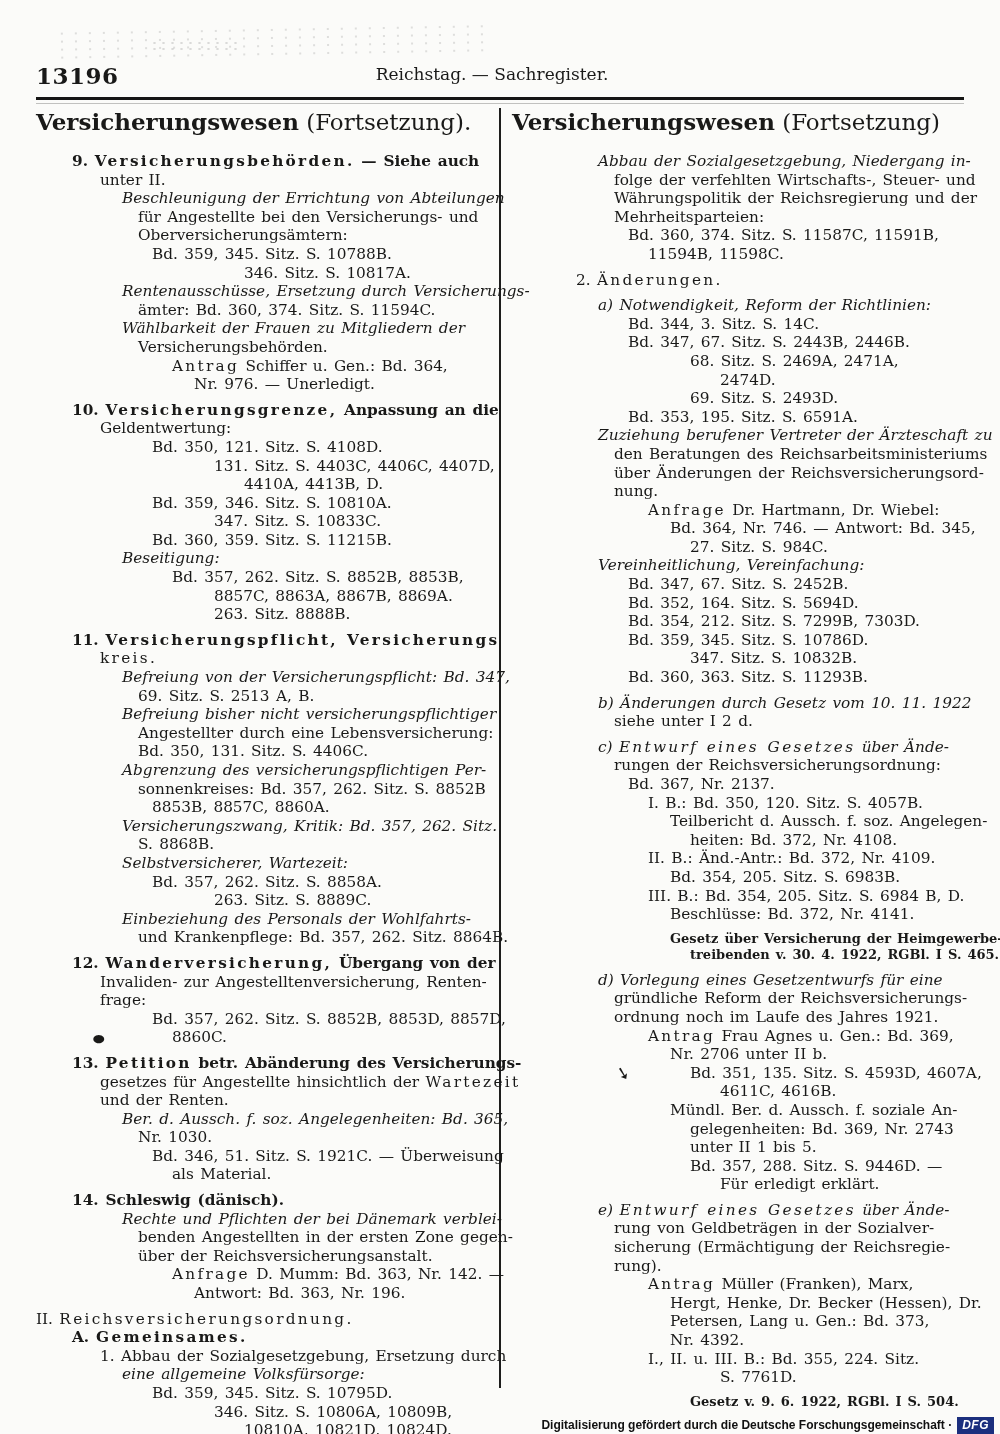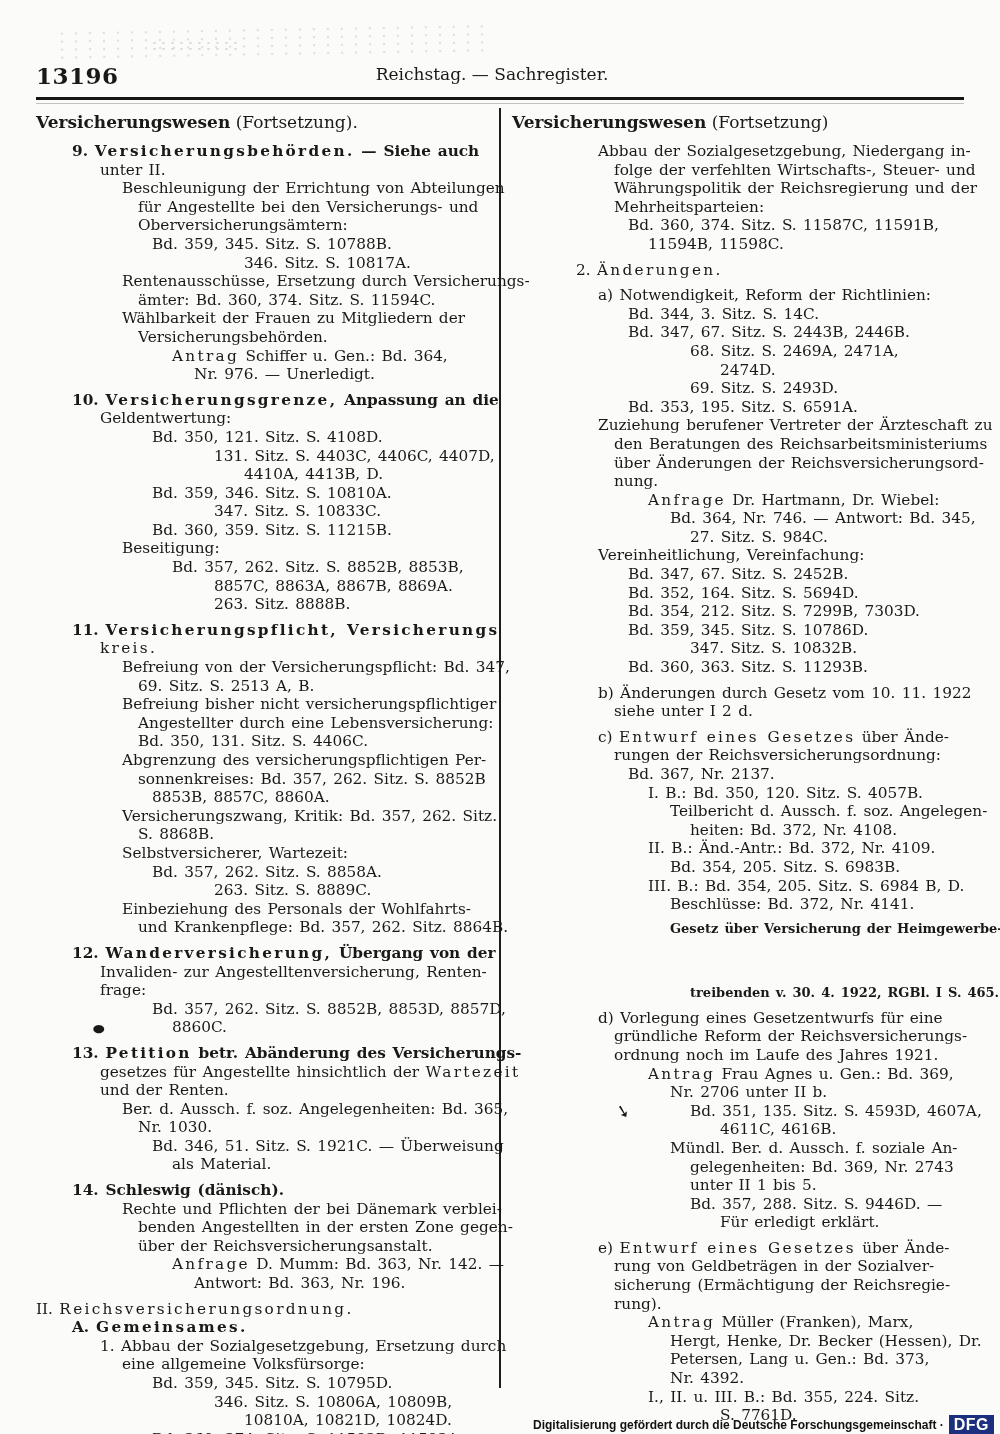--- a/index.html
+++ b/index.html
@@ -26,46 +26,46 @@
   .header-rule{position:absolute;top:97px;left:36px;width:928px;height:3px;background:#151515;}
   .header-rule-thin{position:absolute;top:103px;left:36px;width:928px;height:1px;background:rgba(20,20,20,.25);}
   
   .columns{position:absolute;top:112px;left:36px;width:928px;}
   .col{position:absolute;top:0;width:452px;}
   .col-left{left:0;}
   .col-right{left:476px;}
   .col-divider{position:absolute;top:108px;left:499px;width:2px;height:1280px;background:#1d1d1d;}
   
   .line{position:relative;font-size:15.3px;line-height:18.6px;white-space:nowrap;word-spacing:1.5px;}
-  .head{font-size:17px;line-height:20px;margin-bottom:10px;white-space:nowrap;}
+  .head{font-size:23px;line-height:20px;margin-bottom:20px;white-space:nowrap;}
   .b{font-weight:bold;}
   .sp{letter-spacing:2.3px;}
-  .sb{font-size:13px;font-weight:bold;line-height:16.5px;margin-top:48px;}
+  .sb{font-size:13px;font-weight:bold;line-height:16.5px;}
   .gap{margin-top:7px;}
   .ind0{padding-left:0;}
   .ind1{padding-left:36px;font-weight:bold;}
   .ind2{padding-left:64px;}
-  .ind3{padding-left:86px;}
+  .ind3{padding-left:86px;font-style:italic;}
   .ind4{padding-left:102px;}
   .ind5{padding-left:116px;}
   .ind6{padding-left:136px;}
   .ind7{padding-left:158px;}
   .ind8{padding-left:178px;}
   .ind9{padding-left:208px;}
   .mark{position:absolute;font-family:"DejaVu Sans",sans-serif;}
   .mark.blot{left:58px;top:2px;font-size:11px;transform:scaleX(1.3);}
   .mark.arrow{left:104px;top:0;font-size:17px;font-weight:bold;transform:rotate(14deg);}
   
   .page-footer{
     position:absolute;right:6px;bottom:0;height:18px;
     font-family:"Liberation Sans", sans-serif;font-size:12px;font-weight:bold;color:#111;
     display:flex;align-items:center;gap:5px;
   }
   .dfg-badge{
-    display:inline-block;color:#fff;font-size:16px;font-weight:bold;
+    display:inline-block;color:#fff;font-style:italic;font-size:12px;font-weight:bold;
     padding:1px 5px 2px 5px;letter-spacing:.5px;
   }
 </style>
 </head>
 <body>
 
 <div class="speckles"></div>
 <div class="speckles2"></div>
 
 <div class="page-header">

